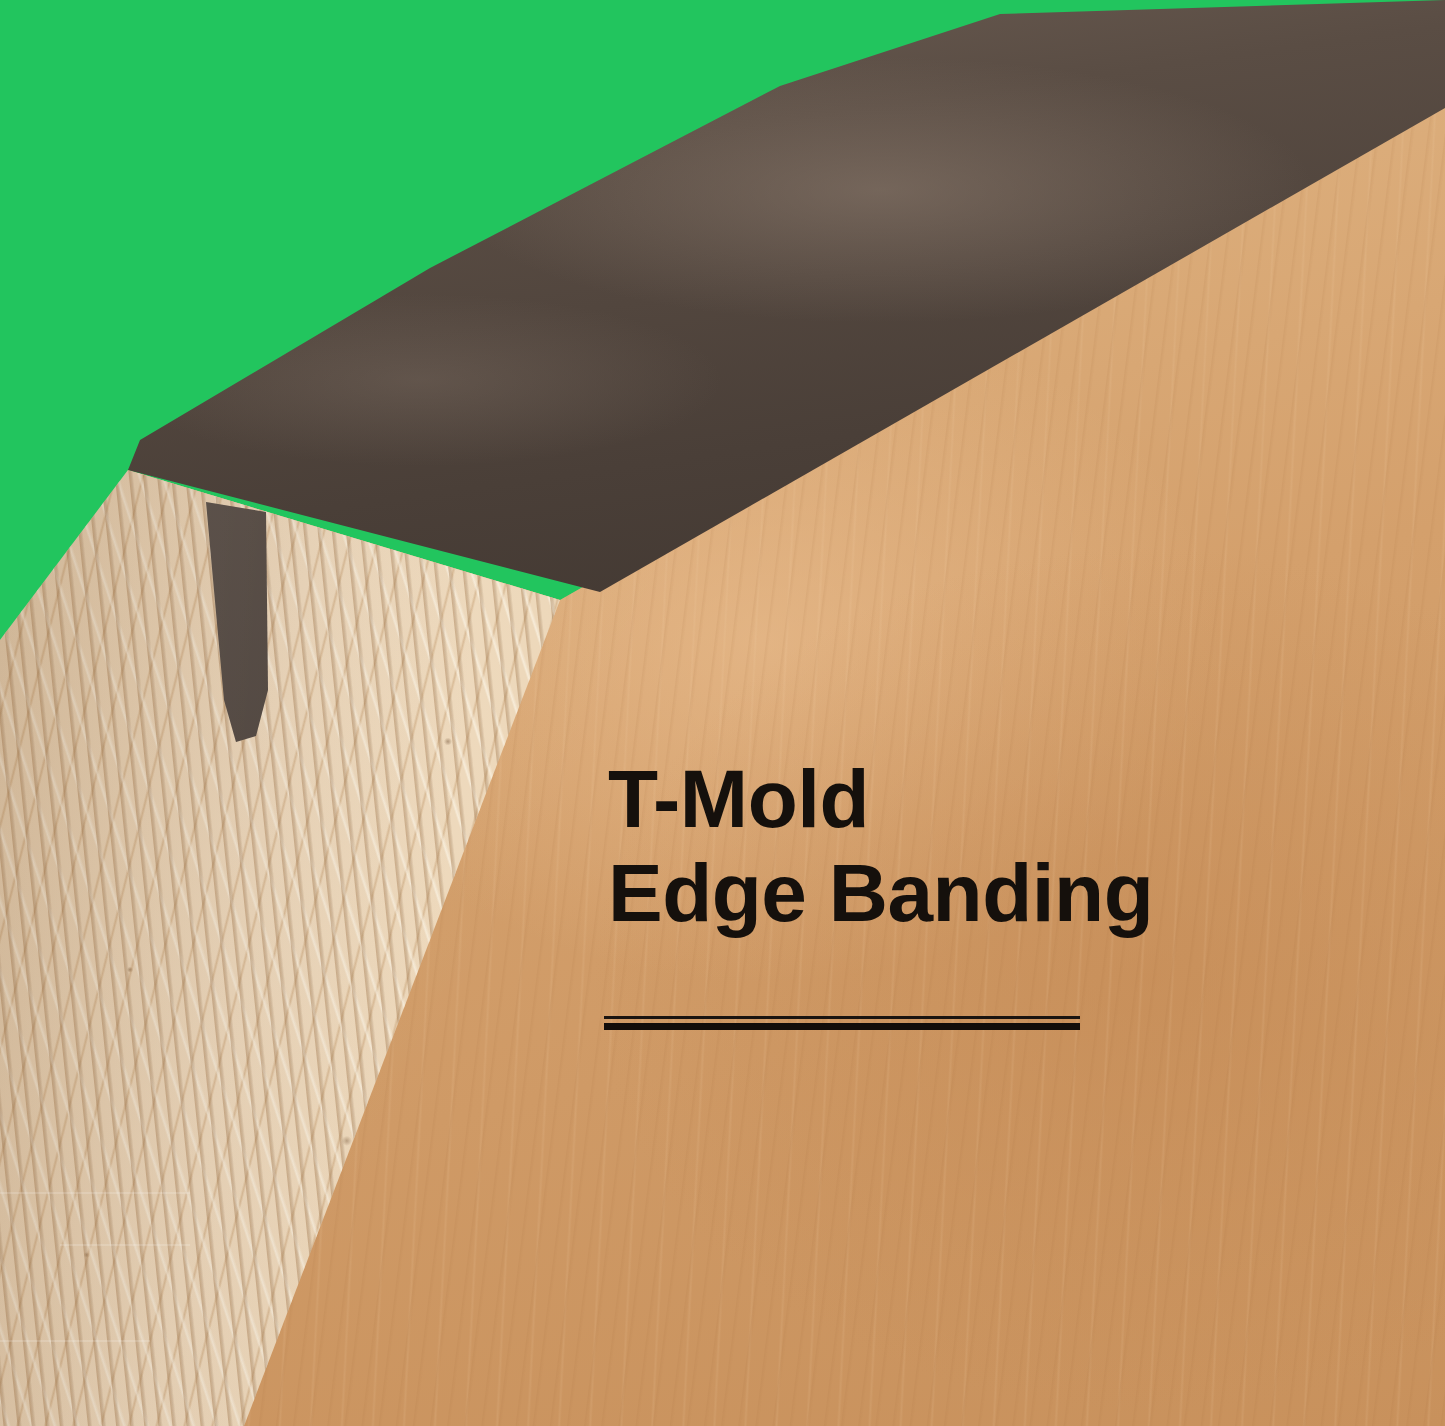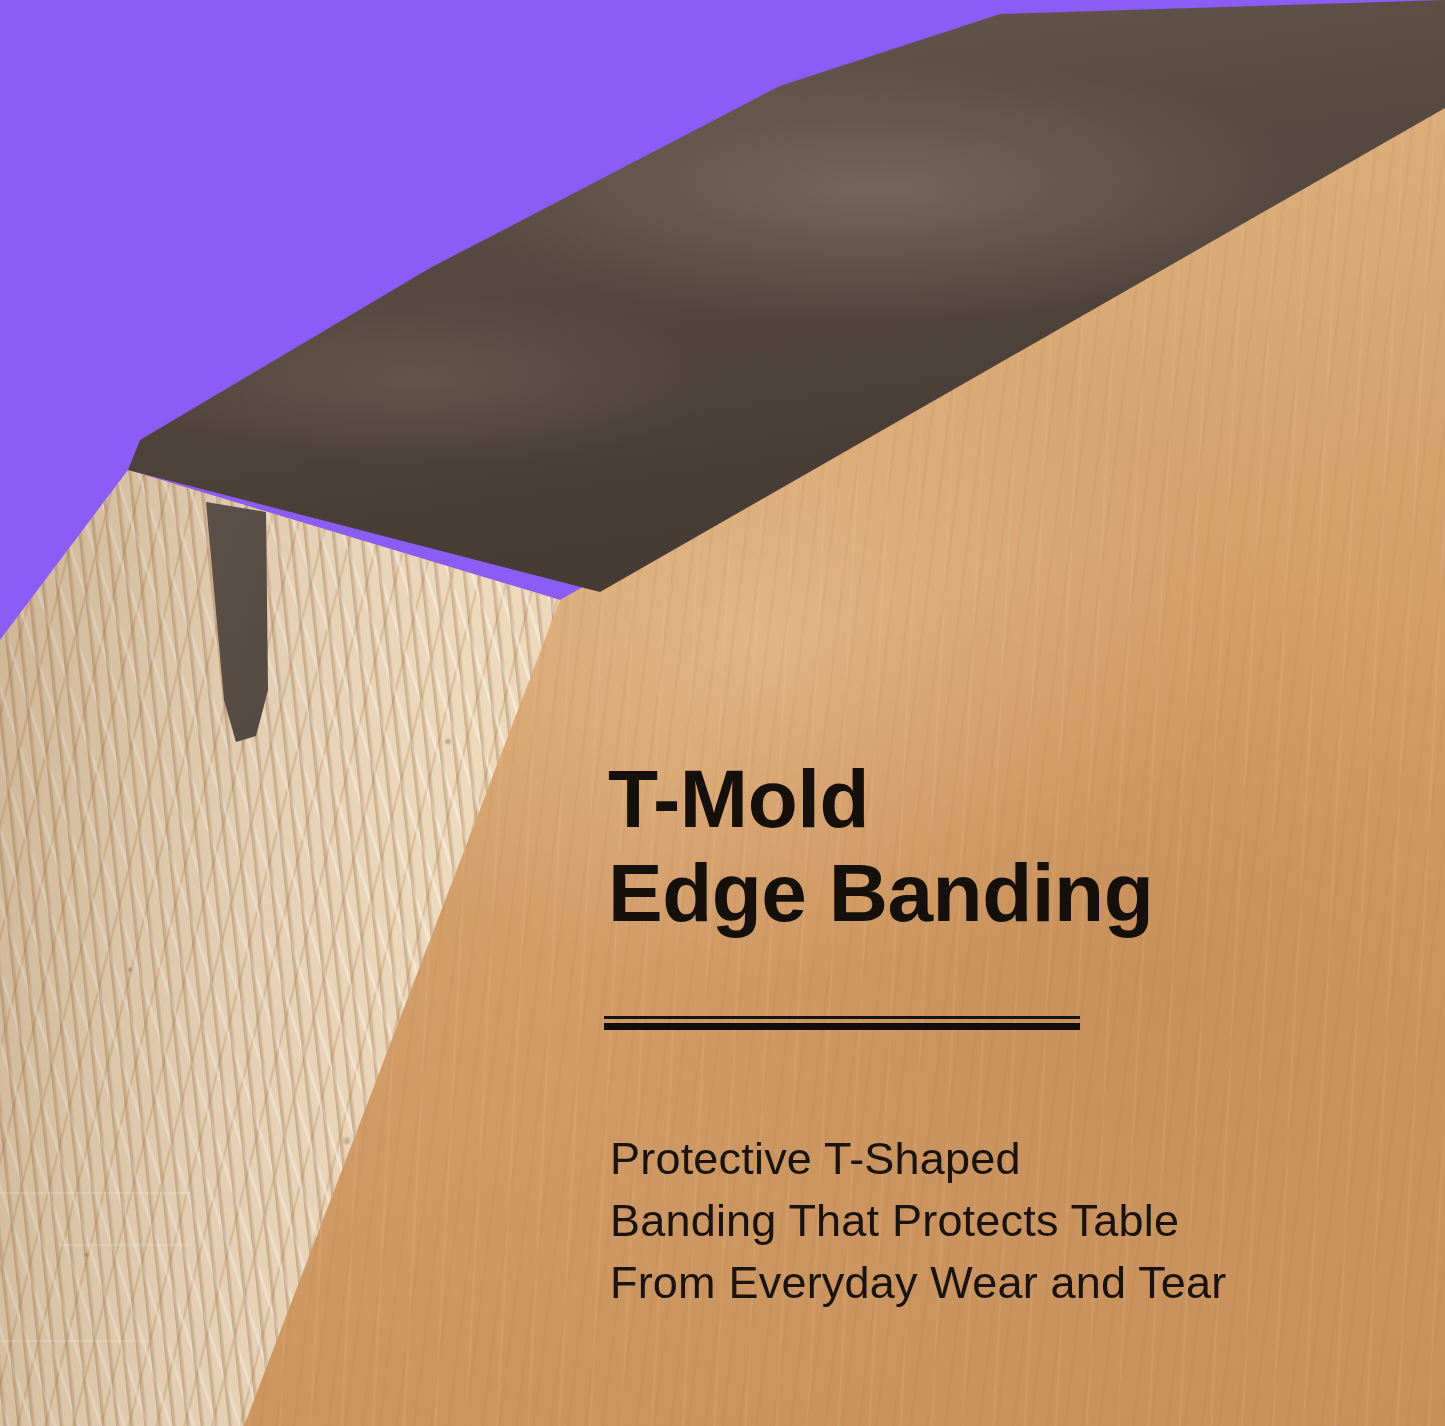--- a/index.html
+++ b/index.html
@@ -5,21 +5,21 @@
   html, body {
     margin: 0;
     padding: 0;
     background: #ffffff;
   }
   .stage {
     position: relative;
     width: 1445px;
     height: 1426px;
     overflow: hidden;
-    background: #8b5cf6;
+    background: #22c55e;
     font-family: "Liberation Sans", sans-serif;
   }
 
   
 
   
   .wood-face {
     position: absolute;
     left: 0; top: 0;
     width: 1445px; height: 1426px;
@@ -240,17 +240,14 @@
   <div class="tmold-lip"></div>
 
   <div class="headline">T-Mold
 Edge Banding</div>
 
   <div class="divider">
     <div class="rule-thin"></div>
     <div class="rule-thick"></div>
   </div>
 
-  <div class="subtext">Protective T-Shaped
-Banding That Protects Table
-From Everyday Wear and Tear</div>
 
 </div>
 
 </body></html>

